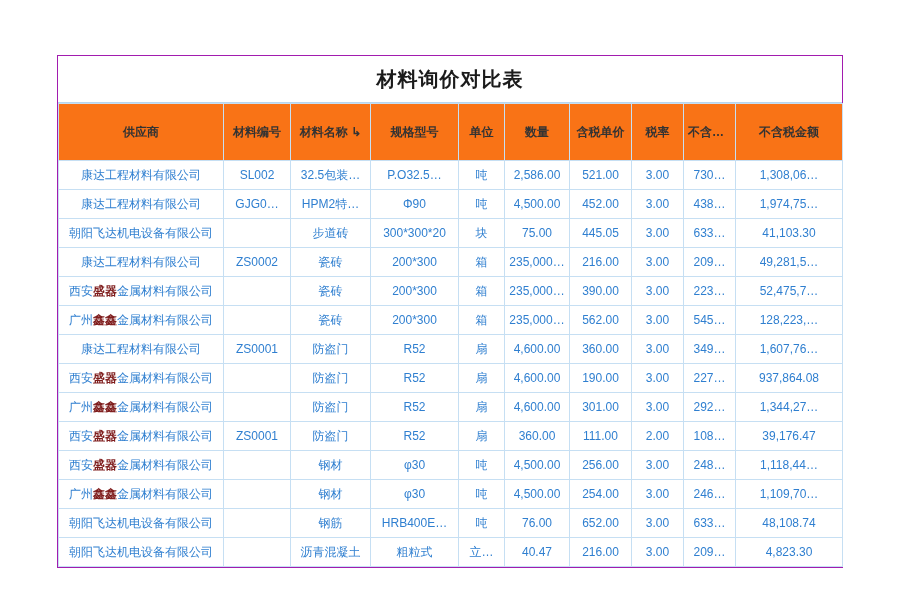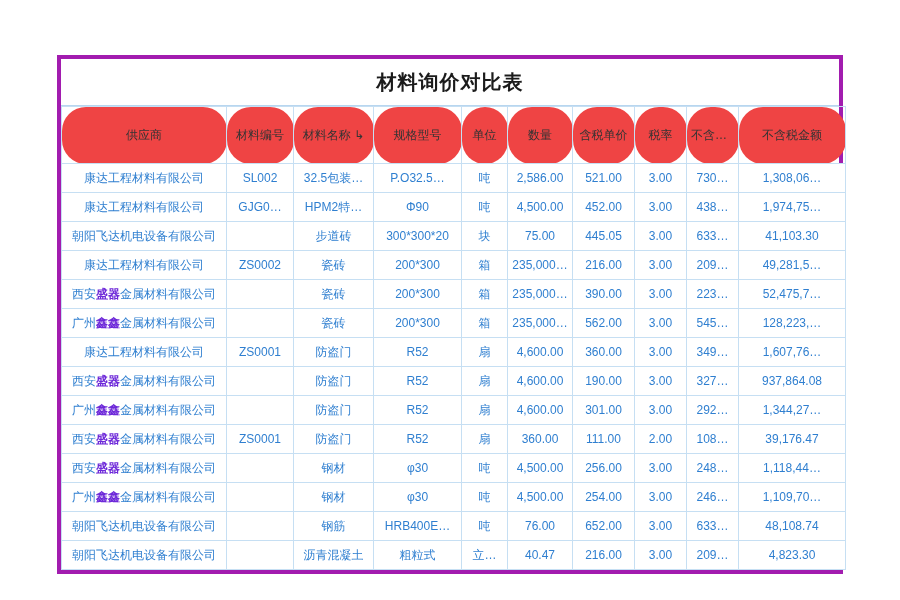--- a/index.html
+++ b/index.html
@@ -14,21 +14,21 @@
     position: relative;
     width: 900px;
     height: 600px;
     overflow: hidden;
   }
   .sheet {
     position: absolute;
     left: 57px;
     top: 55px;
     width: 786px;
-    border: 4px solid #a21caf;
+    border: 1px solid #a21caf;
     background: #ffffff;
     box-sizing: border-box;
   }
   .title-bar {
     height: 46px;
     display: flex;
     align-items: center;
     justify-content: center;
     background: #ffffff;
     border-bottom: 1px solid #b8d6ef;
@@ -48,44 +48,43 @@
     border: 1px solid #c6dff3;
     font-size: 12px;
     padding: 0 4px;
     text-align: center;
     vertical-align: middle;
     overflow: hidden;
     white-space: nowrap;
     text-overflow: ellipsis;
   }
   table.grid thead th {
-    background: #ef4444;
+    background: #f97316;
     color: #333333;
     height: 56px;
-    font-weight: normal;
+    font-weight: bold;
     line-height: 15px;
-    border-radius: 24px;
   }
   table.grid tbody td {
     height: 28px;
     color: #2f7fd0;
     background: #ffffff;
   }
   tr.highlight td {
     color: #e8731c;
   }
   td.num {
     text-align: right;
     padding-right: 7px;
   }
   td.supplier {
     text-align: center;
   }
   td.supplier .hl {
-    color: #6d28d9;
+    color: #7f1d1d;
     font-weight: bold;
   }
   
   col.c0 { width: 165px; }
   col.c1 { width: 67px; }
   col.c2 { width: 80px; }
   col.c3 { width: 88px; }
   col.c4 { width: 46px; }
   col.c5 { width: 65px; }
   col.c6 { width: 62px; }
@@ -218,21 +217,21 @@
           </tr>
           <tr>
             <td class="supplier">西安<span class="hl">盛器</span>金属材料有限公司</td>
             <td></td>
             <td>防盗门</td>
             <td>R52</td>
             <td>扇</td>
             <td class="num">4,600.00</td>
             <td class="num">190.00</td>
             <td class="num">3.00</td>
-            <td class="num">327…</td>
+            <td class="num">227…</td>
             <td class="num">937,864.08</td>
           </tr>
           <tr>
             <td class="supplier">广州<span class="hl">鑫鑫</span>金属材料有限公司</td>
             <td></td>
             <td>防盗门</td>
             <td>R52</td>
             <td>扇</td>
             <td class="num">4,600.00</td>
             <td class="num">301.00</td>

